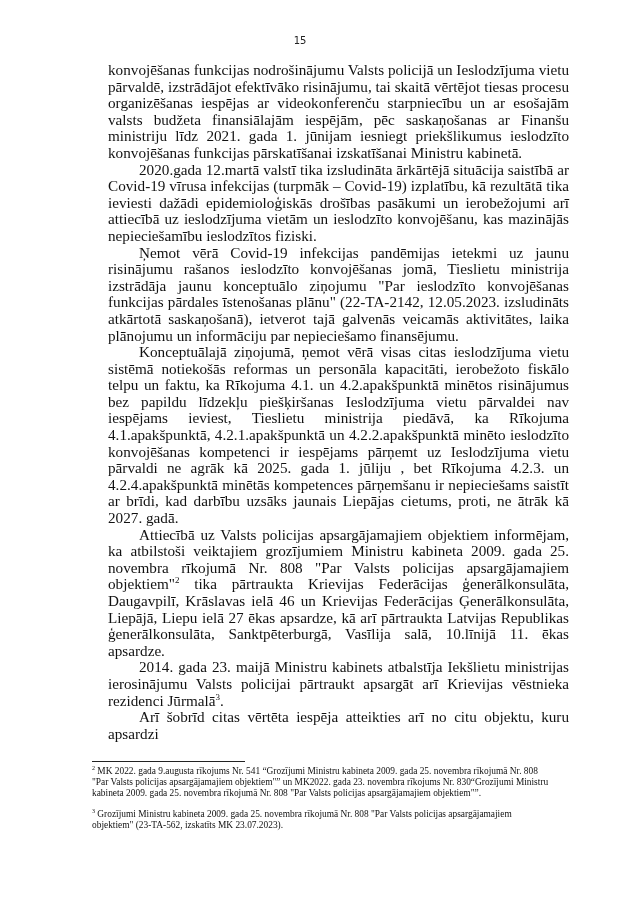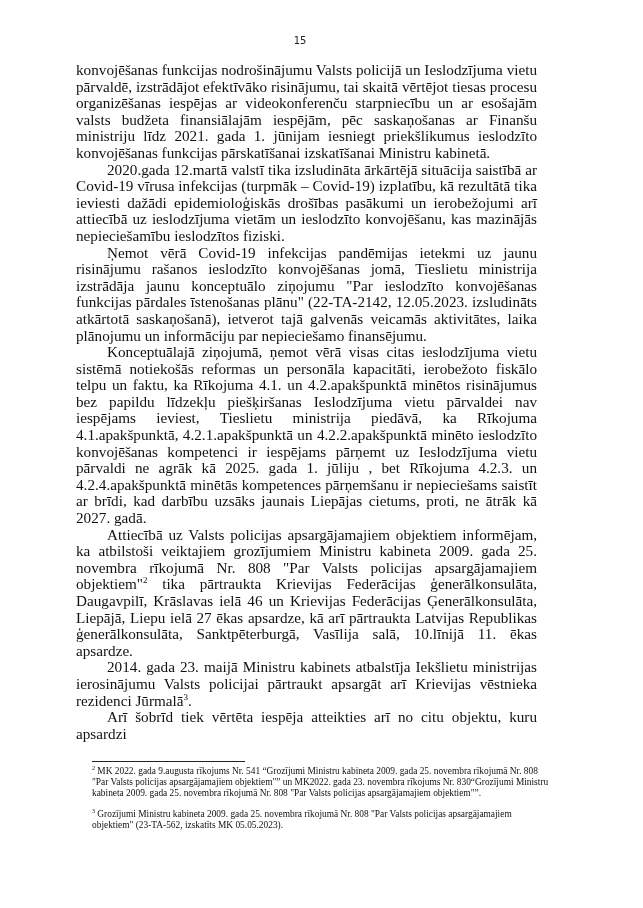--- a/index.html
+++ b/index.html
@@ -2,21 +2,21 @@
 <html><head>
 <meta charset="utf-8">
 <style>
   html, body { margin: 0; padding: 0; background: #ffffff; }
   body { width: 643px; height: 908px; position: relative; overflow: hidden; color: #111; }
   .page-number {
     position: absolute; top: 35px; left: 0; width: 600px; text-align: center;
     font-family: "DejaVu Sans", sans-serif; font-size: 10px; color: #222;
   }
   .body-text {
-    position: absolute; top: 62px; left: 76px; width: 461px;
+    position: absolute; top: 62px; left: 108px; width: 461px;
     font-family: "Liberation Serif", serif; font-size: 15.2px; line-height: 16.6px;
     text-align: justify; color: #111;
   }
   .body-text p { margin: 0; text-indent: 0; }
   .body-text p.indent { text-indent: 31px; }
   .body-text p.gap { margin-top: 0; }
   sup { font-size: 9px; line-height: 0; vertical-align: super; }
   .fn-rule {
     position: absolute; top: 761px; left: 92px; width: 153px; height: 0;
     border-top: 1px solid #222;
@@ -35,21 +35,21 @@
 
 <div class="page-number">15</div>
 
 <div class="body-text">
   <p>konvojēšanas funkcijas nodrošinājumu Valsts policijā un Ieslodzījuma vietu pārvaldē, izstrādājot efektīvāko risinājumu, tai skaitā vērtējot tiesas procesu organizēšanas iespējas ar videokonferenču starpniecību un ar esošajām valsts budžeta finansiālajām iespējām, pēc saskaņošanas ar Finanšu ministriju līdz 2021. gada 1. jūnijam iesniegt priekšlikumus ieslodzīto konvojēšanas funkcijas pārskatīšanai izskatīšanai Ministru kabinetā.</p>
   <p class="indent">2020.gada 12.martā valstī tika izsludināta ārkārtējā situācija saistībā ar Covid-19 vīrusa infekcijas (turpmāk – Covid-19) izplatību, kā rezultātā tika ieviesti dažādi epidemioloģiskās drošības pasākumi un ierobežojumi arī attiecībā uz ieslodzījuma vietām un ieslodzīto konvojēšanu, kas mazinājās nepieciešamību ieslodzītos fiziski.</p>
   <p class="indent">Ņemot vērā Covid-19 infekcijas pandēmijas ietekmi uz jaunu risinājumu rašanos ieslodzīto konvojēšanas jomā, Tieslietu ministrija izstrādāja jaunu konceptuālo ziņojumu "Par ieslodzīto konvojēšanas funkcijas pārdales īstenošanas plānu"  (22-TA-2142, 12.05.2023. izsludināts atkārtotā saskaņošanā), ietverot tajā galvenās veicamās aktivitātes, laika plānojumu un informāciju par nepieciešamo finansējumu.</p>
   <p class="indent">Konceptuālajā ziņojumā, ņemot vērā visas citas ieslodzījuma vietu sistēmā notiekošās reformas un personāla kapacitāti,  ierobežoto fiskālo telpu un faktu, ka Rīkojuma 4.1. un 4.2.apakšpunktā minētos risinājumus bez papildu līdzekļu piešķiršanas Ieslodzījuma vietu pārvaldei nav iespējams ieviest, Tieslietu ministrija piedāvā, ka Rīkojuma 4.1.apakšpunktā, 4.2.1.apakšpunktā un 4.2.2.apakšpunktā minēto ieslodzīto konvojēšanas kompetenci ir iespējams pārņemt uz Ieslodzījuma vietu pārvaldi ne agrāk kā 2025. gada 1. jūliju , bet Rīkojuma 4.2.3. un 4.2.4.apakšpunktā minētās kompetences pārņemšanu ir nepieciešams saistīt ar brīdi, kad darbību uzsāks jaunais Liepājas cietums, proti, ne ātrāk kā 2027. gadā.</p>
   <p class="indent gap"><span>Attiecībā uz Valsts policijas apsargājamajiem objektiem informējam, ka atbilstoši veiktajiem grozījumiem Ministru kabineta 2009. gada 25. novembra rīkojumā Nr. 808 "Par Valsts policijas apsargājamajiem objektiem"</span><sup>2</sup><span>  tika pārtraukta Krievijas Federācijas ģenerālkonsulāta, Daugavpilī, Krāslavas ielā 46 un Krievijas Federācijas Ģenerālkonsulāta, Liepājā, Liepu ielā 27 ēkas apsardze, kā arī  pārtraukta Latvijas Republikas ģenerālkonsulāta, Sanktpēterburgā, Vasīlija salā, 10.līnijā 11. ēkas apsardze.</span></p>
   <p class="indent gap"><span>2014. gada 23. maijā Ministru kabinets atbalstīja Iekšlietu ministrijas ierosinājumu Valsts policijai pārtraukt apsargāt arī Krievijas vēstnieka rezidenci Jūrmalā</span><sup>3</sup><span>.</span></p>
-  <p class="indent">Arī šobrīd tiek vērtēta iespēja atteikties arī no citu objektu, kuru apsardzi</p>
+  <p class="indent">Arī šobrīd citas vērtēta iespēja atteikties arī no citu objektu, kuru apsardzi</p>
 </div>
 
 <div class="fn-rule"></div>
 
 <div class="footnotes">
   <p><sup>2</sup><span> MK 2022. gada 9.augusta rīkojums Nr. 541 “Grozījumi Ministru kabineta 2009. gada 25. novembra rīkojumā Nr. 808 "Par Valsts policijas apsargājamajiem objektiem"”  un MK2022. gada 23. novembra  rīkojums Nr. 830“Grozījumi Ministru kabineta 2009. gada 25. novembra rīkojumā Nr. 808 "Par Valsts policijas apsargājamajiem objektiem"”.</span></p>
-  <p><sup>3</sup><span> Grozījumi Ministru kabineta 2009. gada 25. novembra rīkojumā Nr. 808 "Par Valsts policijas apsargājamajiem objektiem" (23-TA-562, izskatīts MK 05.05.2023).</span></p>
+  <p><sup>3</sup><span> Grozījumi Ministru kabineta 2009. gada 25. novembra rīkojumā Nr. 808 "Par Valsts policijas apsargājamajiem objektiem" (23-TA-562, izskatīts MK 23.07.2023).</span></p>
 </div>
 
 </body></html>

